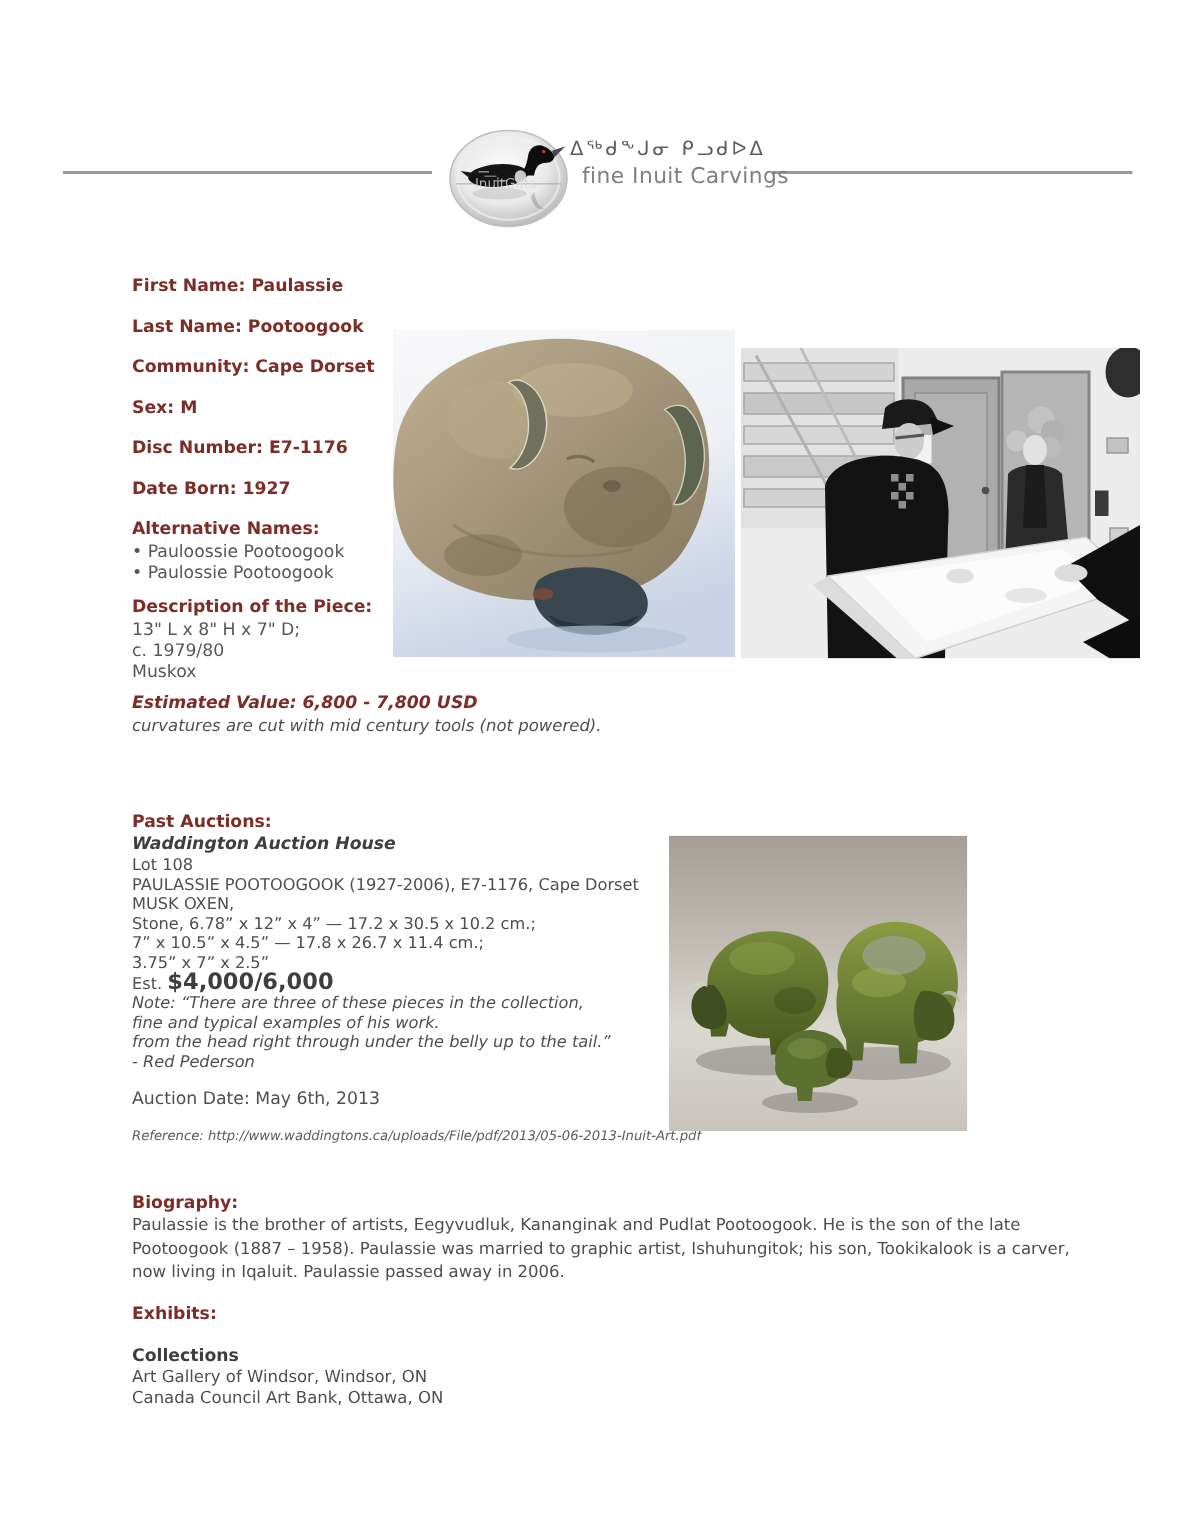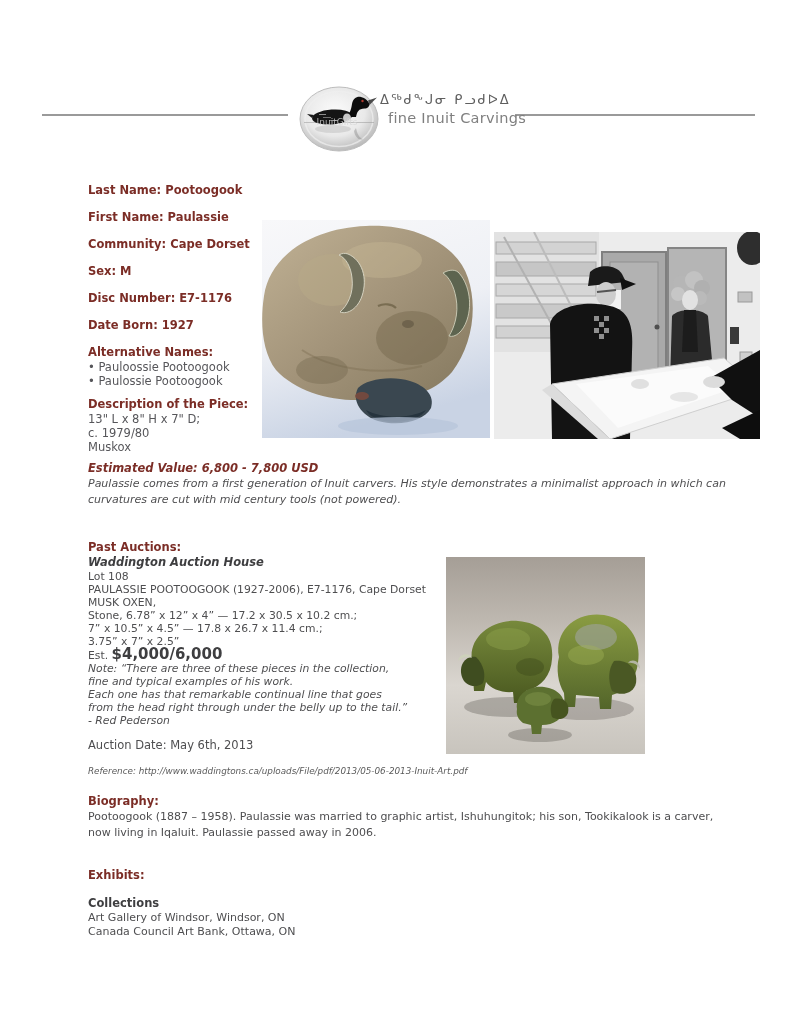--- a/index.html
+++ b/index.html
@@ -85,22 +85,22 @@
       <rect x="24" y="31" width="8" height="1" fill="#cccccc" opacity="0.5"></rect>
       <rect x="30" y="34" width="9" height="1" fill="#d5d5d5" opacity="0.5"></rect>
       <text x="38" y="39" text-anchor="middle" font-size="9" fill="#d6d6d6" opacity="0.8">InuitGifts</text>
     </svg>
   </div>
 
   <div class="syllabics">ᐃᖅᑯᖕᒍᓂ ᑭᓗᑯᐅᐃ</div>
   <div class="tagline">fine Inuit Carvings</div>
 
   <div class="details">
+    <div class="detail-row">First Name: Paulassie</div>
     <div class="detail-row">Last Name: Pootoogook</div>
-    <div class="detail-row">First Name: Paulassie</div>
     <div class="detail-row">Community: Cape Dorset</div>
     <div class="detail-row">Sex: M</div>
     <div class="detail-row">Disc Number: E7-1176</div>
     <div class="detail-row">Date Born: 1927</div>
     <div class="alt-label">Alternative Names:</div>
     <div class="bullet">Pauloossie Pootoogook</div>
     <div class="bullet">Paulossie Pootoogook</div>
     <div class="desc-label">Description of the Piece:</div>
     <div class="desc-line">13" L x 8" H x 7" D;</div>
     <div class="desc-line">c. 1979/80</div>
@@ -193,37 +193,35 @@
       <ellipse cx="190" cy="165" rx="14" ry="5" fill="#e6e6e6"></ellipse>
       <polygon points="266,118 216,146 238,168 266,186" fill="#101010"></polygon>
       <ellipse cx="220" cy="150" rx="11" ry="6" fill="#dcdcdc"></ellipse>
       <polygon points="266,178 228,196 246,207 266,207" fill="#0d0d0d"></polygon>
       <ellipse cx="146" cy="152" rx="9" ry="5" fill="#e0e0e0"></ellipse>
     </svg>
   </div>
 
   <div class="estimated">
     <div class="section-heading">Estimated Value: 6,800 - 7,800 USD</div>
-    <div class="para-line">Paulassie comes from a first generation of Inuit carvers. His style demonstrates a minimalist approach in which can</div>
     <div class="para-line">curvatures are cut with mid century tools (not powered).</div>
   </div>
 
   <div class="pa">
     <div class="section-heading">Past Auctions:</div>
     <div class="pa-house">Waddington Auction House</div>
     <div class="pa-line">Lot 108</div>
     <div class="pa-line">PAULASSIE POOTOOGOOK (1927-2006), E7-1176, Cape Dorset</div>
     <div class="pa-line">MUSK OXEN,</div>
     <div class="pa-line">Stone, 6.78” x 12” x 4” — 17.2 x 30.5 x 10.2 cm.;</div>
     <div class="pa-line">7” x 10.5” x 4.5” — 17.8 x 26.7 x 11.4 cm.;</div>
     <div class="pa-line">3.75” x 7” x 2.5”</div>
     <div class="pa-est"><span>Est. </span><b>$4,000/6,000</b></div>
     <div class="pa-note">Note: “There are three of these pieces in the collection,</div>
     <div class="pa-note">fine and typical examples of his work.</div>
-    <div class="pa-note">Each one has that remarkable continual line that goes</div>
     <div class="pa-note">from the head right through under the belly up to the tail.”</div>
     <div class="pa-note">- Red Pederson</div>
     <div class="pa-date">Auction Date: May 6th, 2013</div>
     <div class="pa-ref">Reference: http://www.waddingtons.ca/uploads/File/pdf/2013/05-06-2013-Inuit-Art.pdf</div>
   </div>
 
   <div class="photo photo-green">
     <svg width="199" height="197" viewBox="0 0 199 197">
       <defs>
         <linearGradient id="gbg" x1="0" y1="0" x2="0" y2="1">
@@ -259,20 +257,21 @@
       <ellipse cx="140" cy="98" rx="18" ry="10" fill="#a3b558" opacity="0.4"></ellipse>
 
       <path d="M71,152 C69,138 83,128 98,130 C112,132 120,140 118,152 C117,162 108,168 96,168 L95,177 L86,177 L85,168 L77,166 C72,162 70,158 71,152 Z" fill="#5c7030"></path>
       <path d="M108,142 C118,140 124,146 122,156 C120,162 112,164 106,160 C104,154 104,147 108,142 Z" fill="#46541f"></path>
       <ellipse cx="92" cy="142" rx="13" ry="7" fill="#7f944a" opacity="0.5"></ellipse>
     </svg>
   </div>
 
   <div class="bio">
     <div class="section-heading">Biography:</div>
+    <div class="para-line">Paulassie is the brother of artists, Eegyvudluk, Kananginak and Pudlat Pootoogook. He is the son of the late</div>
     <div class="para-line">Pootoogook (1887 – 1958). Paulassie was married to graphic artist, Ishuhungitok; his son, Tookikalook is a carver,</div>
     <div class="para-line">now living in Iqaluit. Paulassie passed away in 2006.</div>
   </div>
 
   <div class="exhibits">
     <div class="section-heading">Exhibits:</div>
   </div>
   <div class="collections">
     <div class="collections-label">Collections</div>
     <div class="coll-line">Art Gallery of Windsor, Windsor, ON</div>

